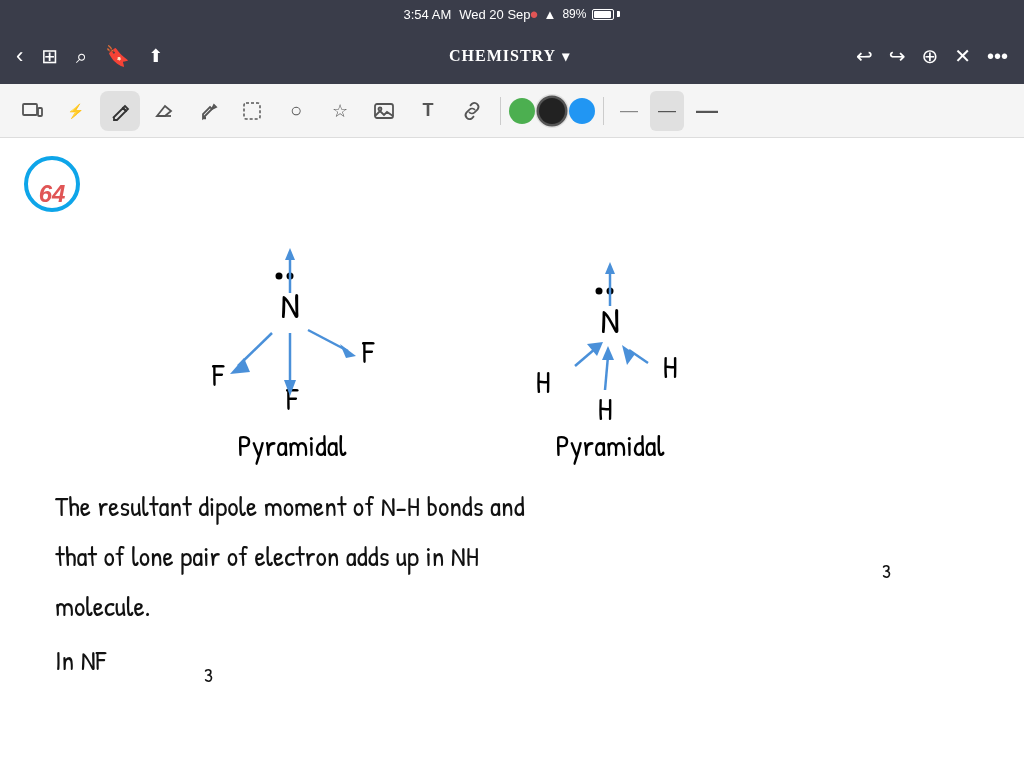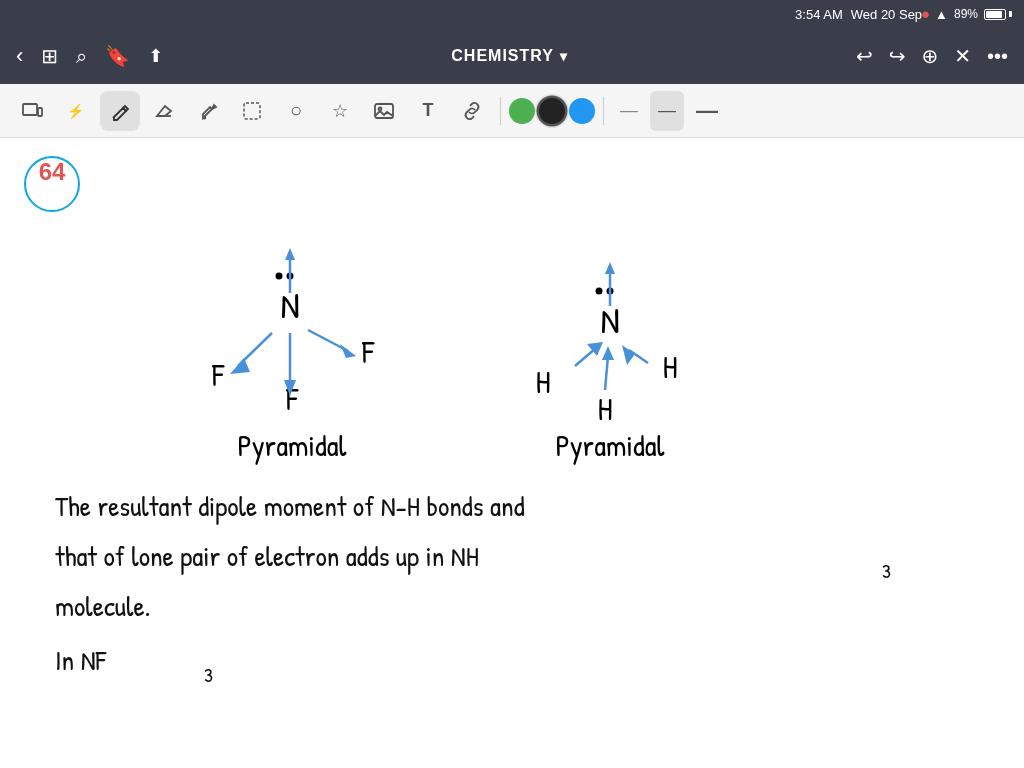--- a/index.html
+++ b/index.html
@@ -11,21 +11,21 @@
       background: #fff;
     }
 
     
     .status-bar {
       width: 100%;
       height: 28px;
       background: #3a3d4a;
       display: flex;
       align-items: center;
-      justify-content: flex-end;
+      justify-content: center;
       padding: 0 12px;
       color: #fff;
       font-size: 13px;
     }
     .status-left { display: flex; gap: 8px; align-items: center; }
     .status-right { display: flex; gap: 6px; align-items: center; font-size: 12px; }
     .battery-icon {
       display: inline-flex; align-items: center; gap: 2px;
     }
     .battery-body {
@@ -42,21 +42,21 @@
       width: 100%;
       height: 56px;
       background: #3a3d4a;
       display: flex;
       align-items: center;
       justify-content: space-between;
       padding: 0 16px;
       color: #fff;
     }
     .toolbar-left { display: flex; gap: 18px; align-items: center; }
-    .toolbar-center { display: flex; align-items: center; gap: 6px; font-size: 16px; font-weight: 600; letter-spacing: 1px; }
+    .toolbar-center { display: flex; align-items: center; gap: 6px; font-size: 16px; font-weight: 600; letter-spacing: 1px; font-family: Liberation Serif, serif; }
     .toolbar-right { display: flex; gap: 16px; align-items: center; }
     .icon-btn {
       cursor: pointer;
       display: flex; align-items: center; justify-content: center;
       color: #fff; font-size: 20px;
     }
     .chevron { font-size: 14px; }
 
     
     .toolbar-tools {
@@ -97,24 +97,25 @@
       position: relative;
       overflow: hidden;
     }
 
     
     .page-number {
       position: absolute;
       top: 18px; left: 24px;
       width: 56px; height: 56px;
       border-radius: 50%;
-      border: 2px solid #0ea5e9;
-      display: flex; align-items: flex-start; justify-content: center;
+      border: 4px solid #0ea5e9;
+      display: flex; align-items: flex-end; justify-content: center;
       font-size: 24px; font-weight: 700;
       color: #e05555;
+      font-style: italic;
     }
 
     svg text {
       font-family: 'Patrick Hand', 'Caveat', cursive, sans-serif;
     }
   </style>
 </head>
 <body>
 
 <div class="status-bar">

